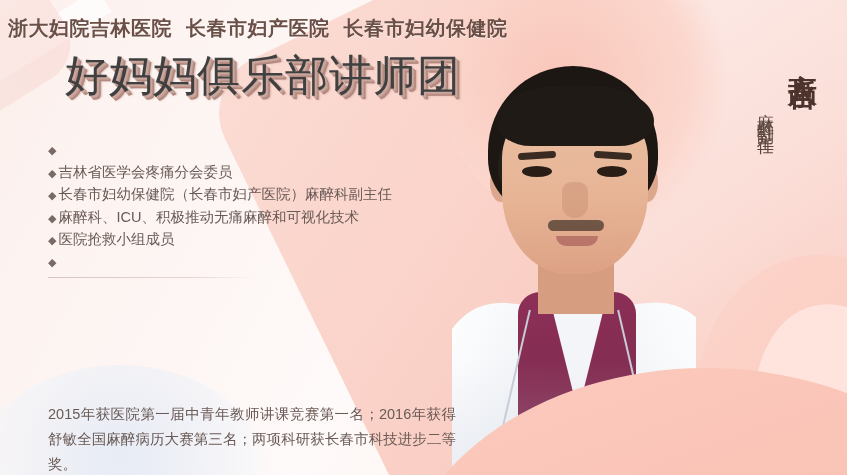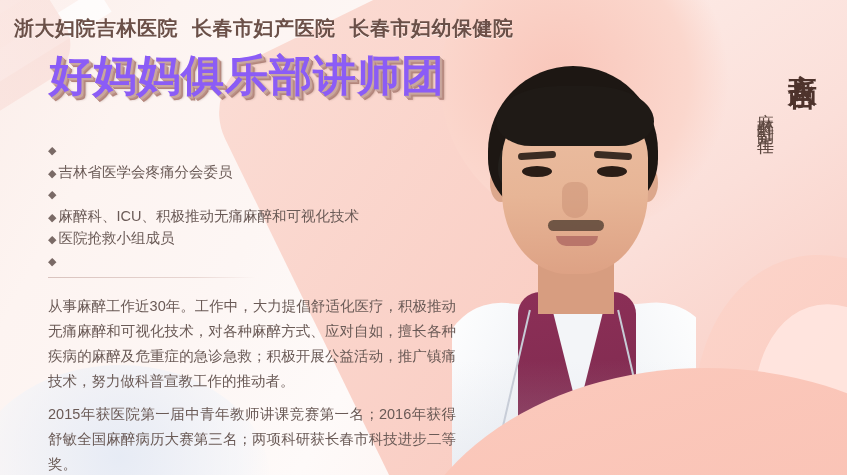--- a/index.html
+++ b/index.html
@@ -278,41 +278,41 @@
     position: absolute;
     left: 396px; top: 368px;
     width: 620px; height: 420px;
     border-radius: 50% 50% 0 0 / 55% 55% 0 0;
     background: linear-gradient(160deg, #fbcabd 0%, #f9bbad 100%);
   }
 
   
   .hospitals {
     position: absolute;
-    left: 14px; top: 18px;
+    left: 8px; top: 18px;
     font-size: 20px;
     line-height: 1;
     letter-spacing: .5px;
     color: #6b5048;
     font-family: "Liberation Serif", "DejaVu Serif", serif;
     font-weight: 700;
     white-space: nowrap;
     text-shadow: 0 1px 0 rgba(255,255,255,.6);
   }
   .hospitals span { margin-right: 14px; }
   .hospitals span:last-child { margin-right: 0; }
 
   .main-title {
     position: absolute;
-    left: 49px; top: 54px;
+    left: 65px; top: 54px;
     font-size: 43px;
     line-height: 1;
-    font-weight: 700;
+    font-weight: 400;
     letter-spacing: 1px;
-    color: #8b5cf6;
+    color: #404040;
     font-family: "Liberation Sans", "DejaVu Sans", sans-serif;
     white-space: nowrap;
     text-shadow:
       1px 1px 0 #c9a79e,
       2px 2px 0 #c9a79e,
       3px 3px 0 #bb9086,
       4px 4px 0 #b2857b,
       5px 4px 2px rgba(120,80,70,.30);
   }
 
@@ -432,36 +432,36 @@
   <div class="bullets">
     <div class="bullet-row">
       <span class="bullet-dot">◆</span>
     </div>
     <div class="bullet-row">
       <span class="bullet-dot">◆</span>
       <span>吉林省医学会疼痛分会委员</span>
     </div>
     <div class="bullet-row">
       <span class="bullet-dot">◆</span>
+      <span>长春市妇幼保健院（长春市妇产医院）麻醉科副主任</span>
     </div>
     <div class="bullet-row">
       <span class="bullet-dot">◆</span>
       <span>麻醉科、ICU、积极推动无痛麻醉和可视化技术</span>
     </div>
     <div class="bullet-row">
       <span class="bullet-dot">◆</span>
       <span>医院抢救小组成员</span>
     </div>
     <div class="bullet-row">
       <span class="bullet-dot">◆</span>
     </div>
   </div>
 
   <div class="divider"></div>
 
-  <div class="para para-bio">从事麻醉工作近30年。工作中，大力提倡舒适化医疗，积极推动无痛麻醉和可视化技术，对各种麻醉方式、应对自如，擅长各种疾病的麻醉及危重症的急诊急救；积极开展公益活动，推广镇痛技术，努力做科普宣教工作的推动者。</div>
 
   <div class="para para-awards">2015年获医院第一届中青年教师讲课竞赛第一名；2016年获得舒敏全国麻醉病历大赛第三名；两项科研获长春市科技进步二等奖。</div>
 
   <div class="vname">高永哲</div>
   <div class="vtitle">麻醉科副主任</div>
 
 </div>
 
 </body></html>

